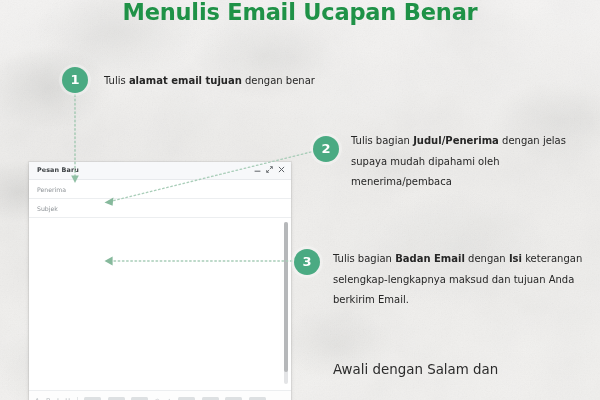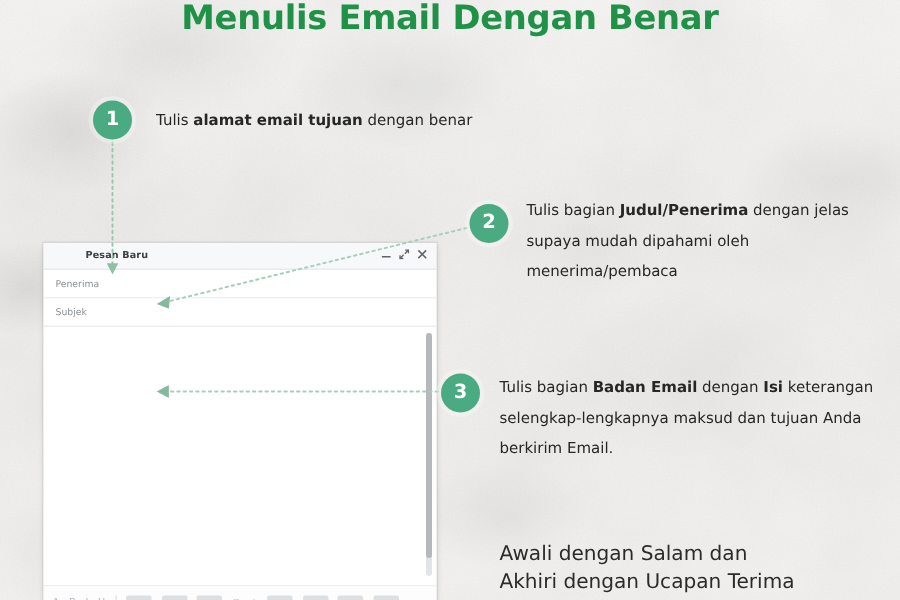--- a/index.html
+++ b/index.html
@@ -138,21 +138,20 @@
     border-bottom: 1px solid #e8eaed;
   }
   .compose-title {
     position: absolute;
     left: 8px;
     top: 3.5px;
     font-size: 6.4px;
     font-weight: bold;
     color: #3c4043;
     letter-spacing: 0.1px;
-    margin-left: 20px;
   }
   .win-controls {
     position: absolute;
     right: 6px;
     top: 4px;
     display: flex;
     gap: 5px;
     align-items: center;
   }
   .win-ctl {
@@ -251,21 +250,21 @@
         <feColorMatrix type="saturate" values="0"></feColorMatrix>
         <feComponentTransfer>
           <feFuncA type="linear" slope="0.30" intercept="0"></feFuncA>
         </feComponentTransfer>
       </filter>
     </defs>
     <rect width="600" height="400" filter="url(#blotchFilter)"></rect>
     <rect width="600" height="400" filter="url(#grainFilter)"></rect>
   </svg>
 
-  <div class="headline">Menulis Email Dengan Benar</div>
+  <div class="headline">Menulis Email Ucapan Benar</div>
 
   <svg class="connectors" width="600" height="400">
 
     <line x1="75" y1="95" x2="75" y2="178" stroke="#9cc6ad" stroke-width="1.3" stroke-dasharray="1.6 2.6" stroke-linecap="round"></line>
     <polygon points="75,183 71.2,175.5 78.8,175.5" fill="#8fbfa4"></polygon>
 
     <line x1="311" y1="152" x2="112" y2="201" stroke="#a8cdb8" stroke-width="1.3" stroke-dasharray="1.6 2.6" stroke-linecap="round"></line>
     <polygon points="104.5,202.6 113.4,197.4 112.6,205.8" fill="#86b99c"></polygon>
 
     <line x1="292" y1="261" x2="112" y2="261" stroke="#a8cdb8" stroke-width="1.3" stroke-dasharray="1.6 2.6" stroke-linecap="round"></line>
@@ -341,16 +340,15 @@
     <span>Tulis bagian </span><b>Judul/Penerima</b><span> dengan jelas supaya mudah dipahami oleh menerima/pembaca</span>
   </div>
 
   <div class="badge" id="badge-3">3</div>
   <div class="step-text" id="step-3-text">
     <span>Tulis bagian </span><b>Badan Email</b><span> dengan </span><b>Isi</b><span> keterangan selengkap-lengkapnya maksud dan tujuan Anda berkirim Email.</span>
   </div>
 
   <div class="note-text">
     <div>Awali dengan Salam dan</div>
-    <div>Akhiri dengan Ucapan Terima</div>
   </div>
 
 </div>
 
 </body></html>

